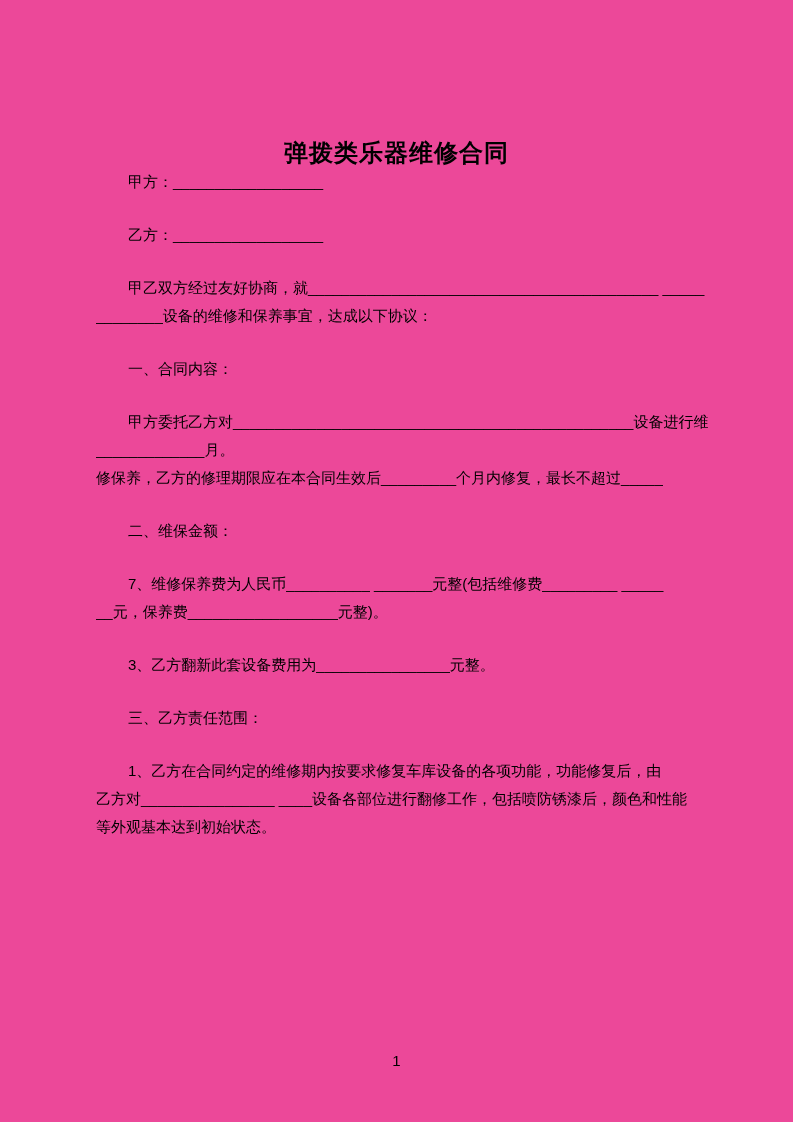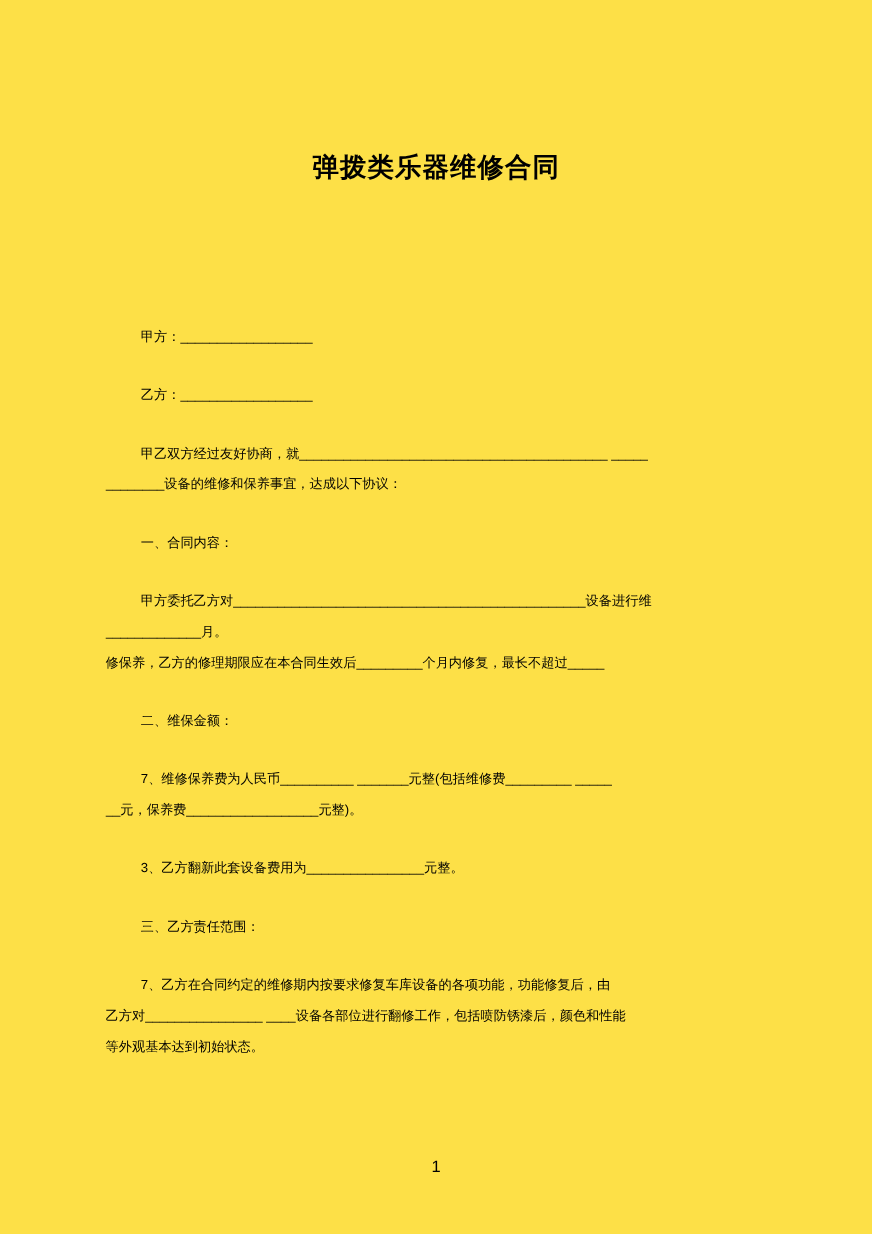--- a/index.html
+++ b/index.html
@@ -5,35 +5,34 @@
   * { box-sizing: border-box; margin: 0; padding: 0; }
   html, body { background: #ffffff; }
   body {
     width: 793px; height: 1122px;
     font-family: "Liberation Sans", sans-serif;
     color: #000000;
   }
   .page {
     position: relative;
     width: 793px; height: 1122px;
-    background: #fde047;
+    background: #ec4899;
     overflow: hidden;
   }
   .title {
     margin-top: 138px;
     text-align: center;
     font-size: 24px;
     font-weight: 700;
     letter-spacing: 1px;
     line-height: 30px;
   }
   .body-text {
     padding: 0 36px 0 96px;
-    margin-top: 124px;
-    font-size: 12px;
+    font-size: 15px;
   }
   .para { margin: 0 0 25px 0; }
   .line {
     display: block;
     line-height: 28px;
     height: 28px;
     white-space: pre;
     overflow: hidden;
   }
   .ind { padding-left: 32px; }
@@ -89,21 +88,21 @@
 
     <p class="para">
       <span class="line ind">3、乙方翻新此套设备费用为________________元整。</span>
     </p>
 
     <p class="para">
       <span class="line ind">三、乙方责任范围：</span>
     </p>
 
     <p class="para">
-      <span class="line ind">7、乙方在合同约定的维修期内按要求修复车库设备的各项功能，功能修复后，由</span>
+      <span class="line ind">1、乙方在合同约定的维修期内按要求修复车库设备的各项功能，功能修复后，由</span>
       <span class="line">乙方对________________ ____设备各部位进行翻修工作，包括喷防锈漆后，颜色和性能</span>
       <span class="line">等外观基本达到初始状态。</span>
     </p>
 
   </div>
 
   <div class="footer">1</div>
 
 </div>
 

